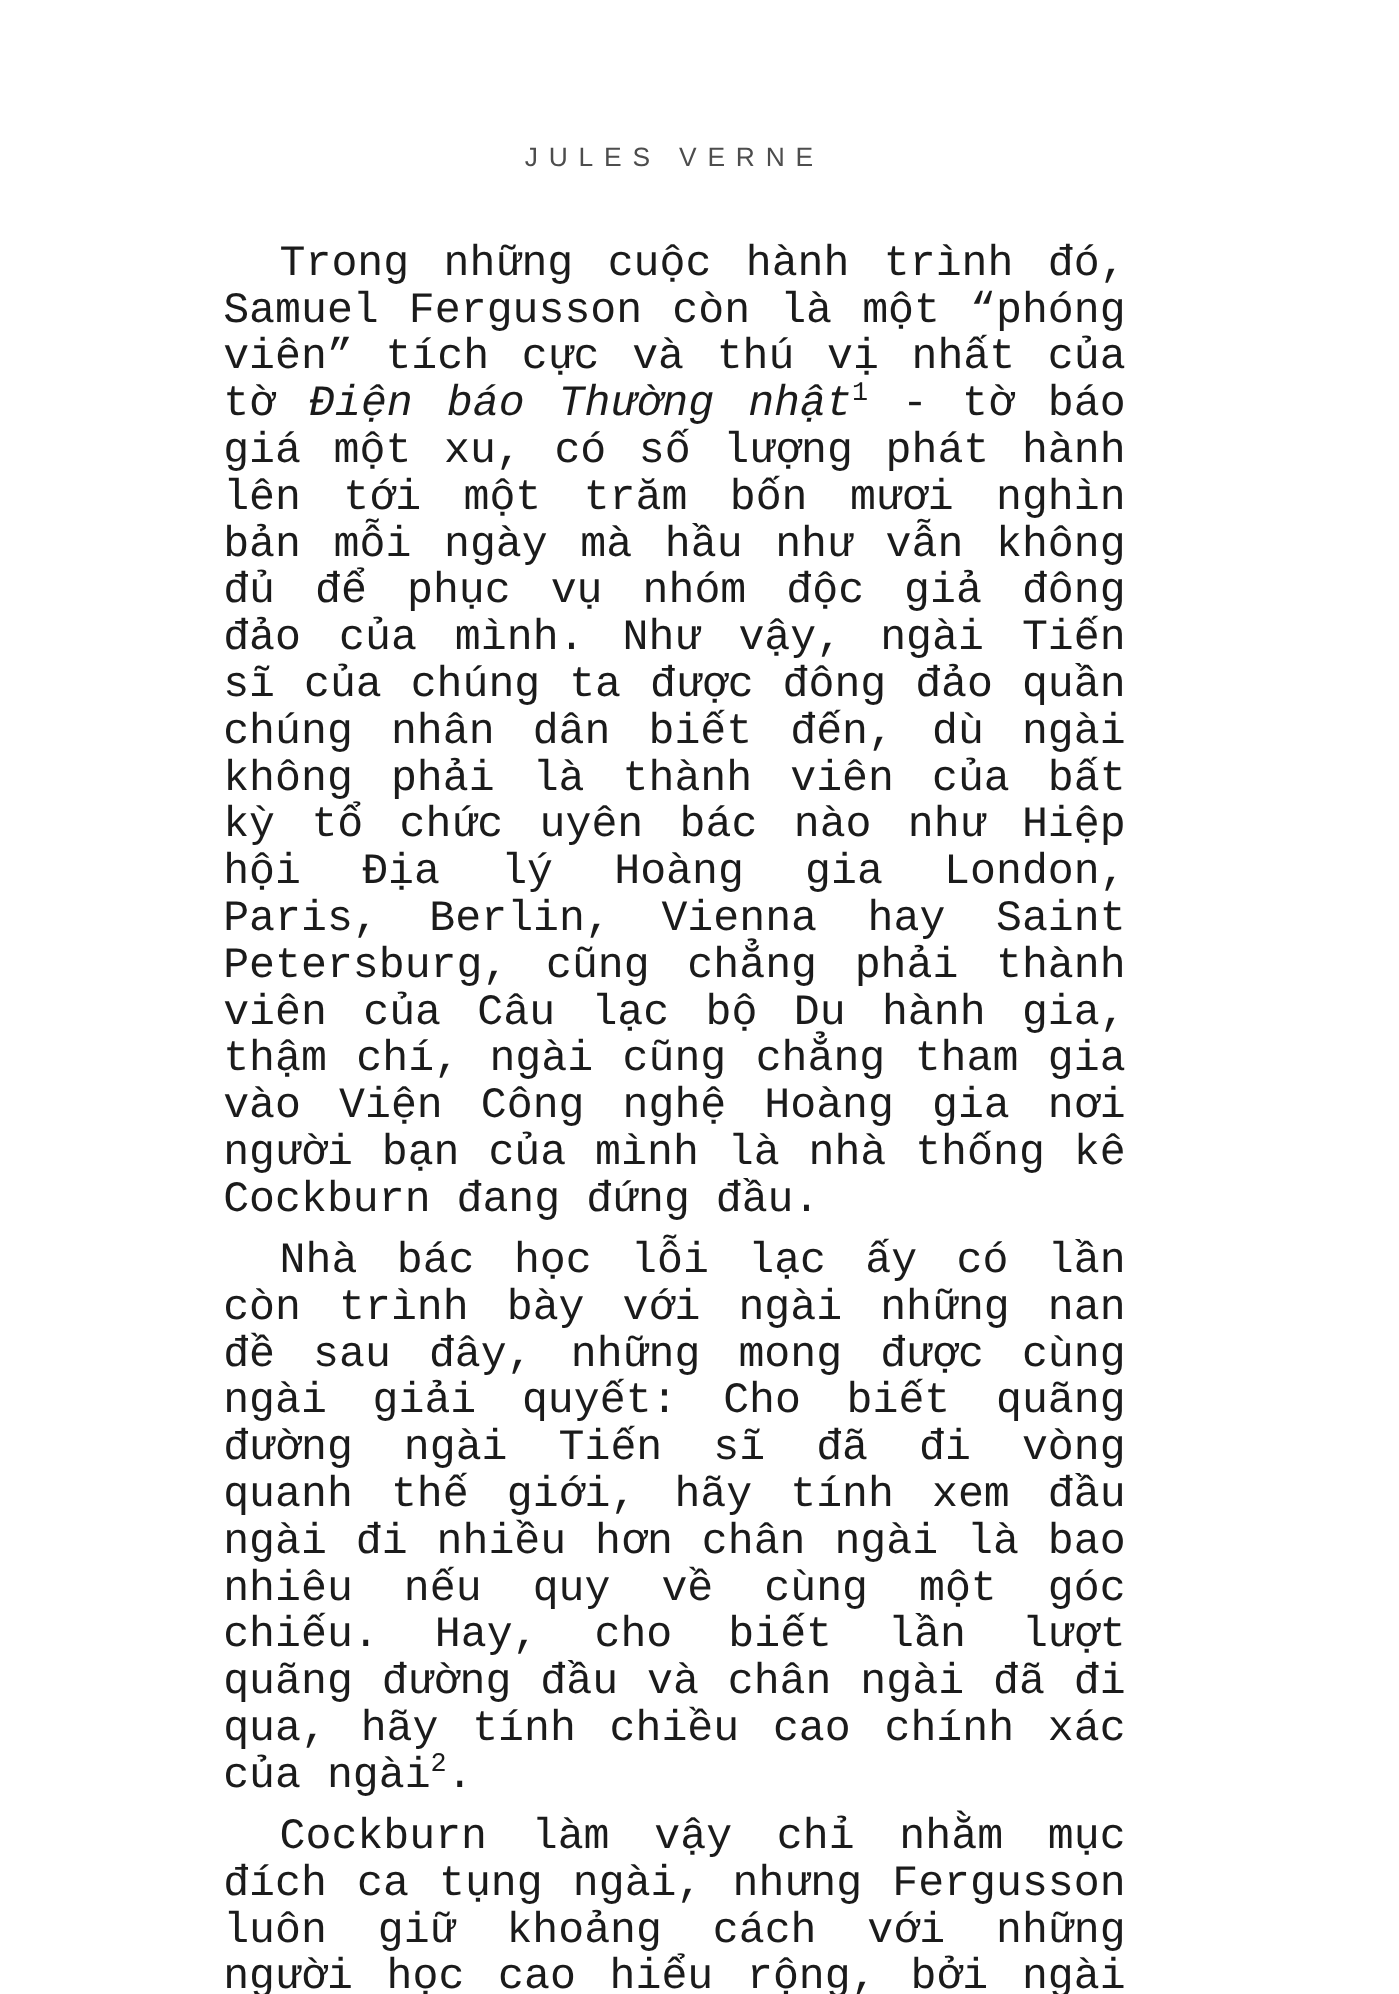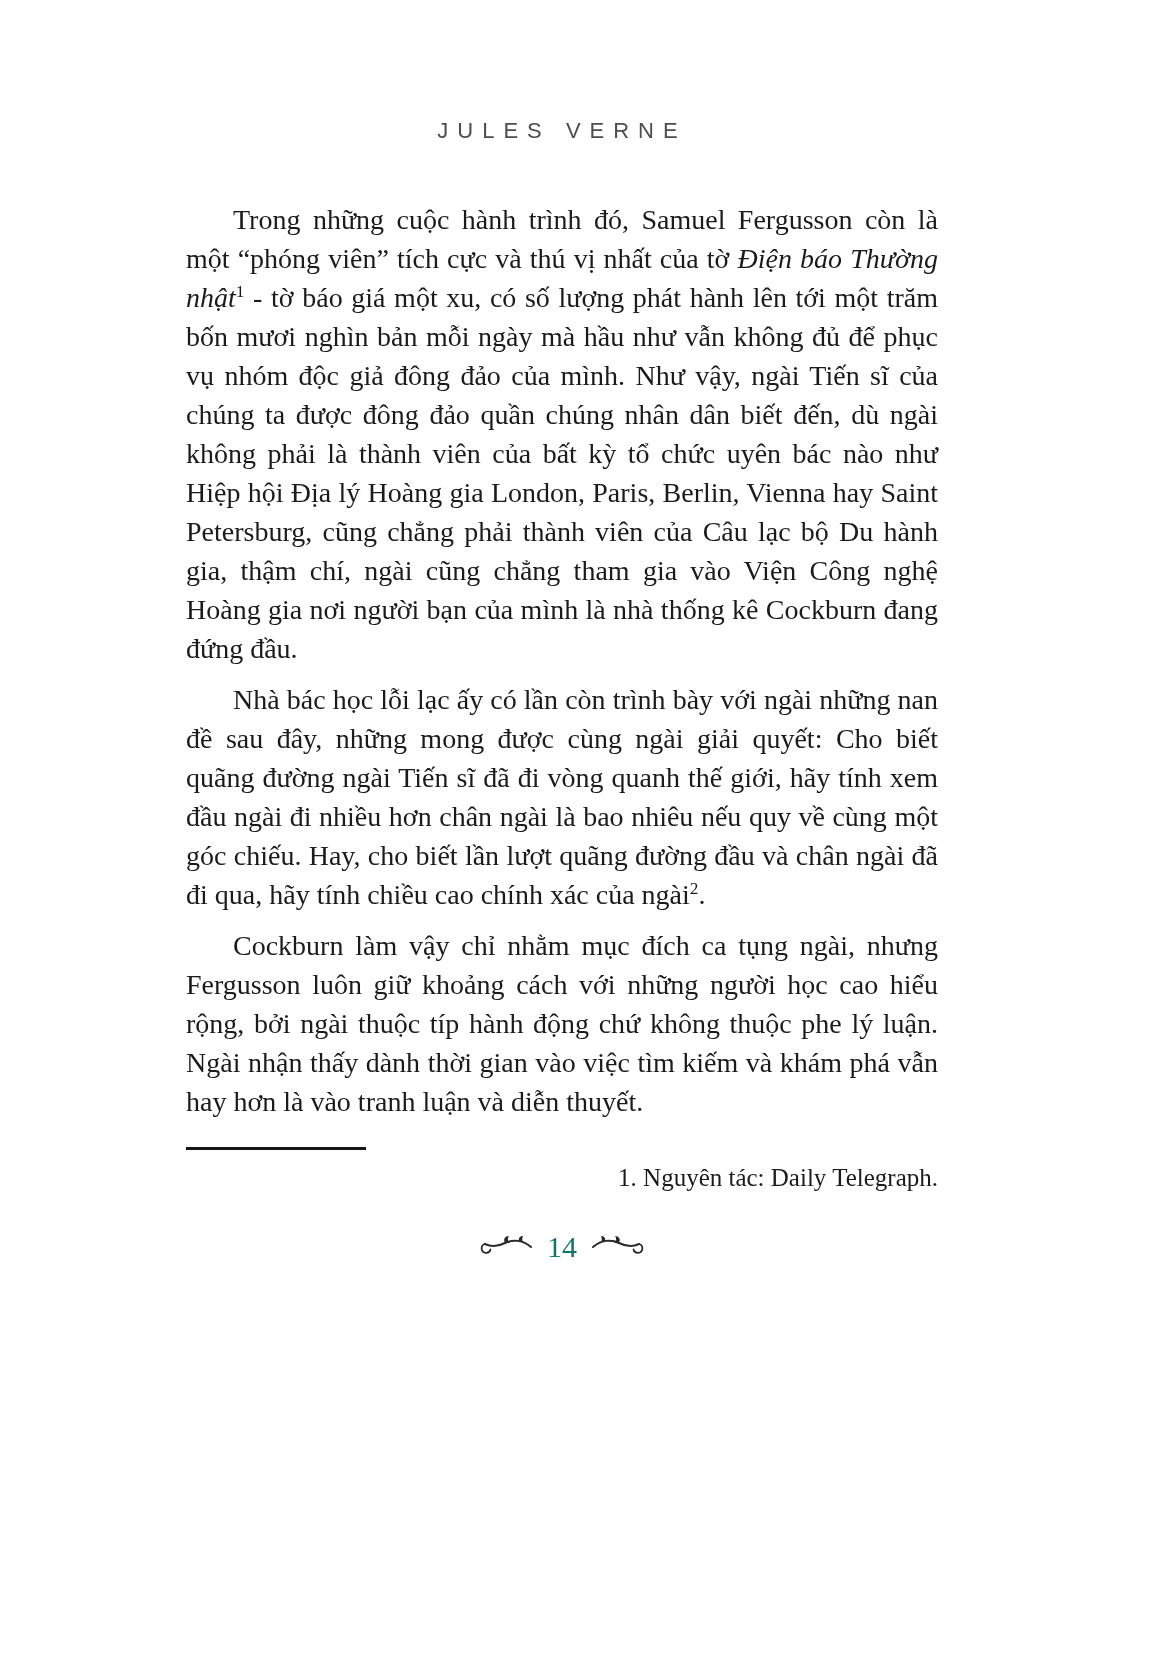--- a/index.html
+++ b/index.html
@@ -22,24 +22,25 @@
     text-align: center;
     font-family: "Liberation Sans", "DejaVu Sans", sans-serif;
     font-size: 22px;
     letter-spacing: 9px;
     color: #4d4d4d;
     font-weight: 400;
     margin-bottom: 56px;
   }
   .body-text p {
     margin: 0 0 12px 0;
-    font-size: 28px;
+    font-size: 36px;
     line-height: 39px;
     text-align: justify;
     text-indent: 47px;
+    font-family: Liberation Mono, monospace;
   }
   .body-text em {
     font-style: italic;
   }
   sup.fnmark {
     font-size: 0.62em;
     vertical-align: super;
     line-height: 0;
   }
   .footnote-rule {

